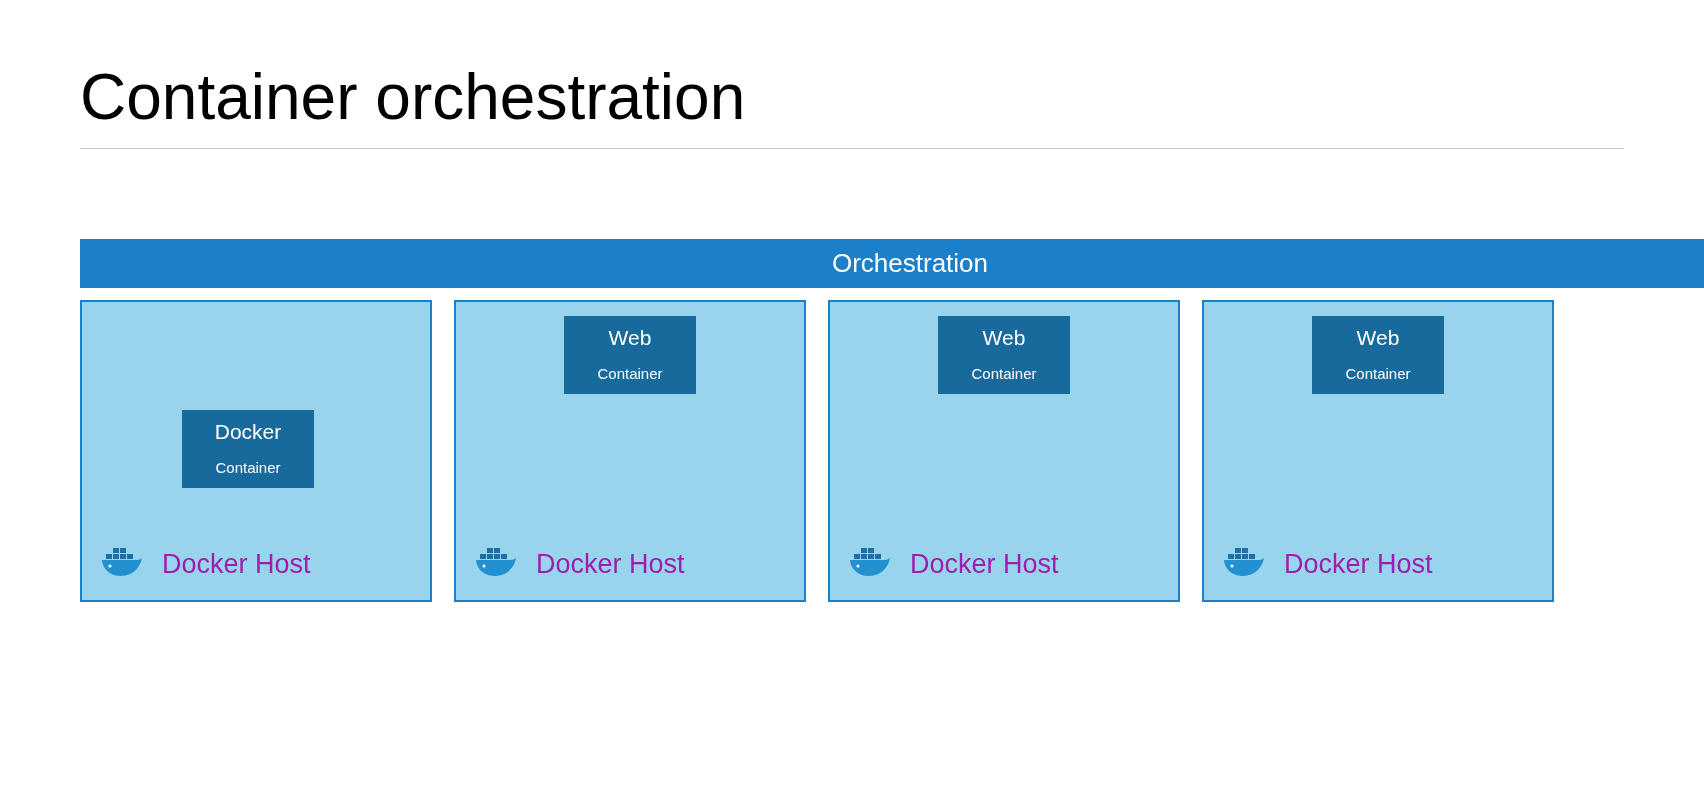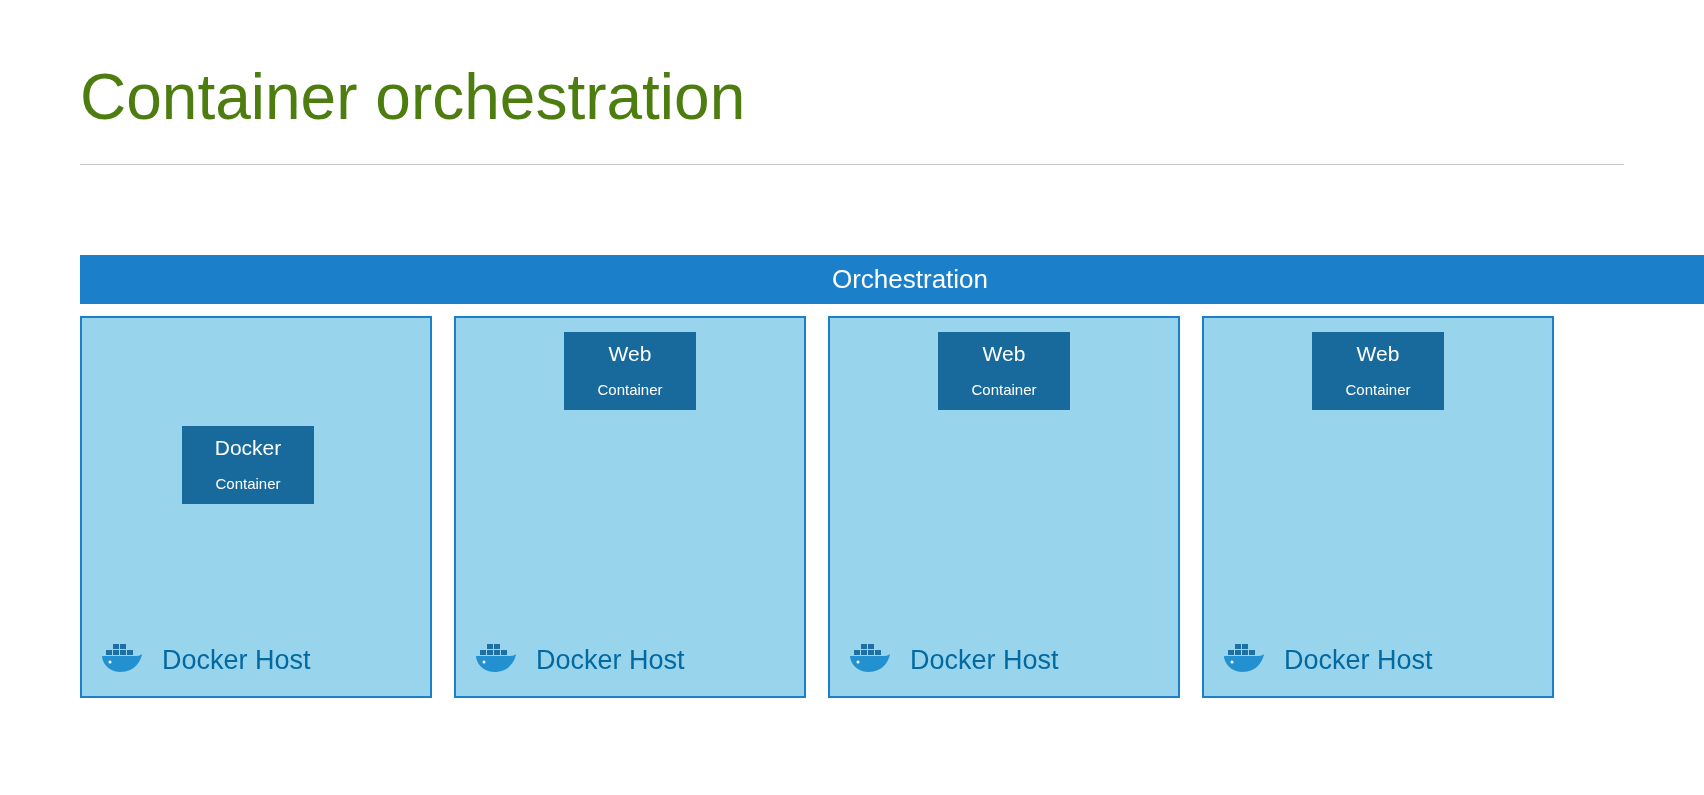--- a/index.html
+++ b/index.html
@@ -10,22 +10,22 @@
     body {
       font-family: "Segoe UI", Arial, sans-serif;
       background: #ffffff;
       width: 1704px;
       height: 795px;
       padding: 60px 80px 40px 80px;
     }
     .title {
       font-size: 64px;
       font-weight: 300;
-      color: #4d7c0f;
-      margin-bottom: 30px;
+      color: #000000;
+      margin-bottom: 14px;
     }
     .divider {
       border: none;
       border-top: 1px solid #c8c8c8;
       margin-bottom: 90px;
     }
     .diagram {
       position: relative;
     }
     .orchestration-bar {
@@ -39,21 +39,21 @@
       width: 1660px;
     }
     .hosts-row {
       display: flex;
       gap: 22px;
     }
     .host-box {
       background: #98d4ec;
       border: 2px solid #1c7fc9;
       width: 352px;
-      height: 382px;
+      height: 302px;
       position: relative;
       display: flex;
       flex-direction: column;
     }
     .container-badge {
       background: #186a9c;
       color: #ffffff;
       text-align: center;
       padding: 10px 18px 12px 18px;
       position: absolute;
@@ -80,21 +80,21 @@
     .host-footer {
       position: absolute;
       bottom: 18px;
       left: 18px;
       display: flex;
       align-items: center;
       gap: 18px;
     }
     .host-label {
       font-size: 27px;
-      color: #0369a1;
+      color: #a21caf;
       font-weight: 400;
     }
     .docker-icon {
       width: 44px;
       height: 36px;
       position: relative;
       flex-shrink: 0;
     }
   </style>
 </head>

